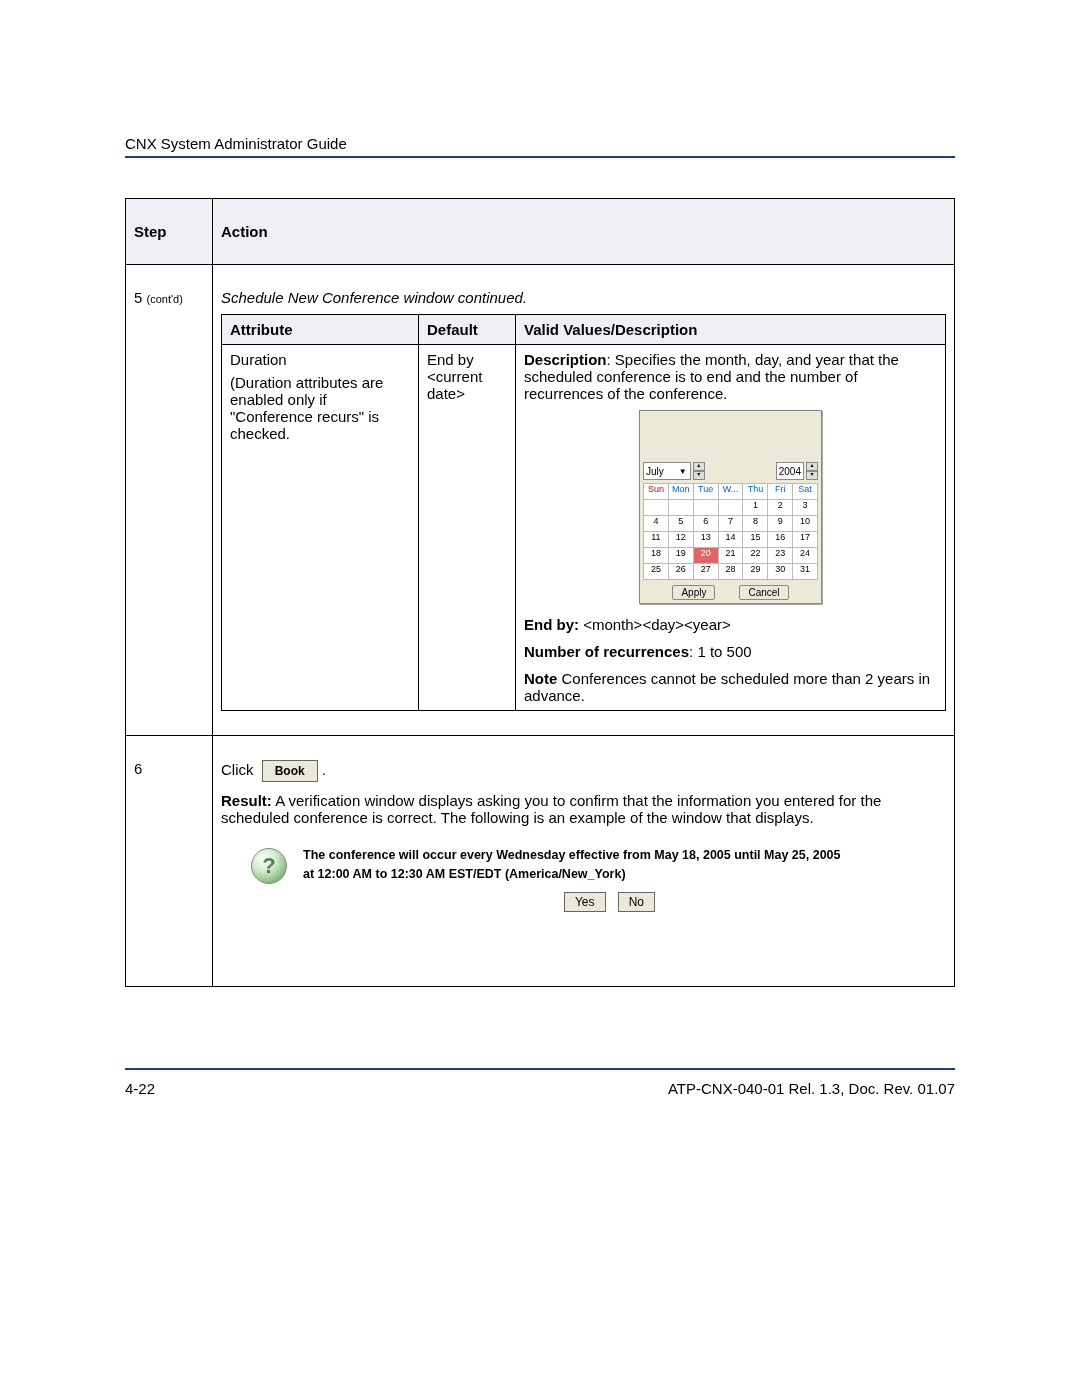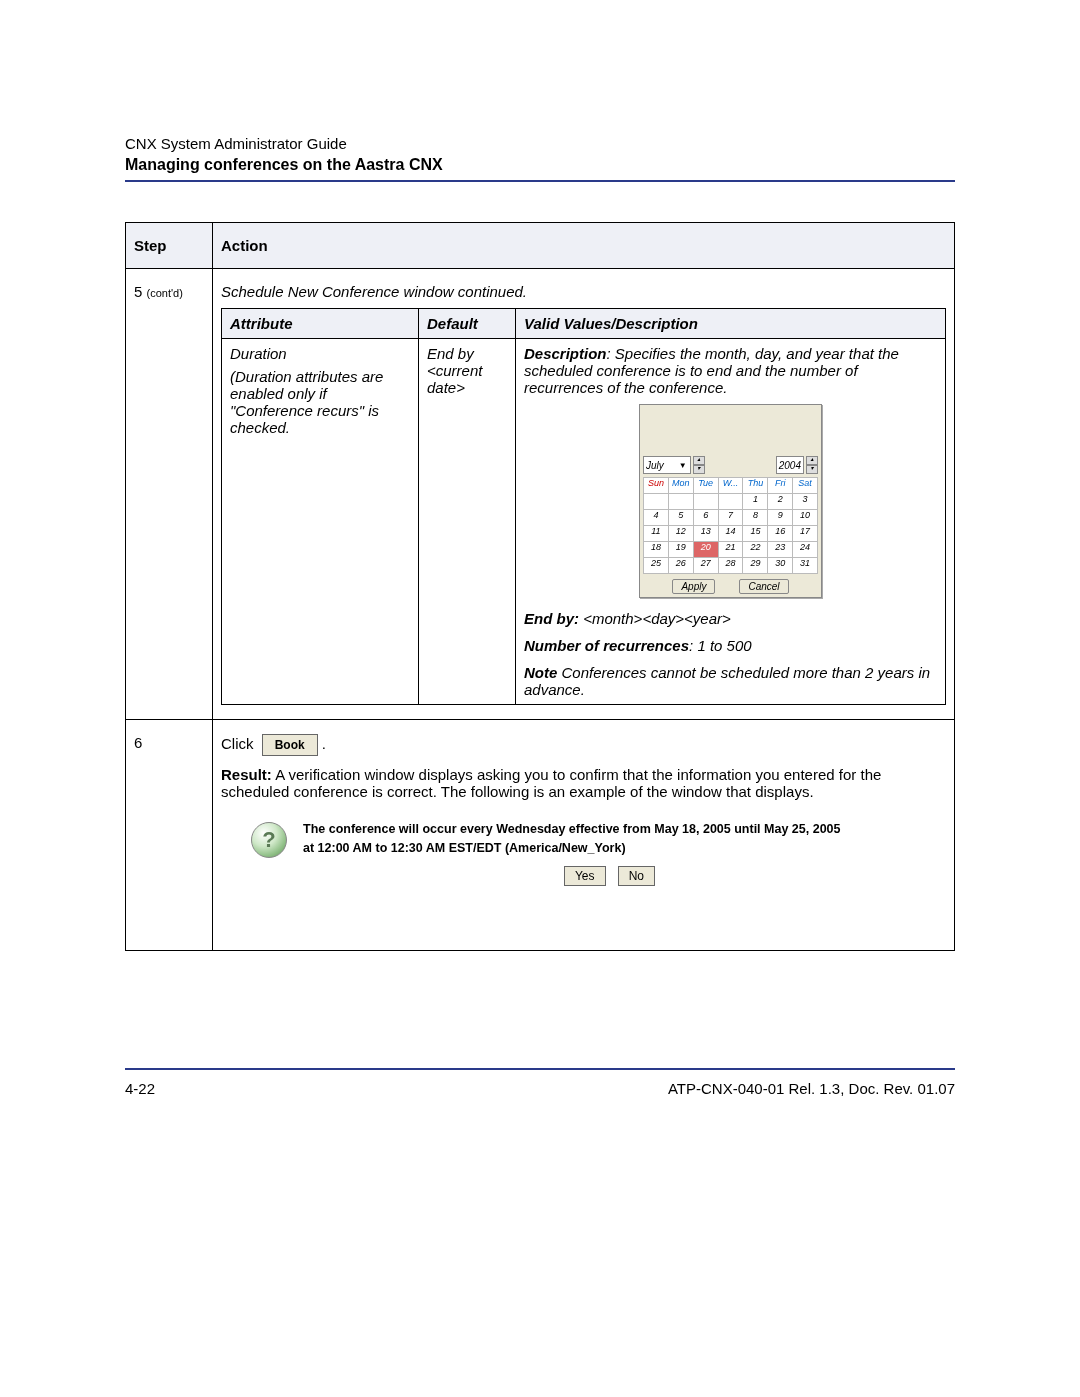--- a/index.html
+++ b/index.html
@@ -49,21 +49,21 @@
   }
 
   table.outer {
     border-collapse: collapse;
     width: 100%;
     font-size: 15px;
   }
   table.outer > tbody > tr > th,
   table.outer > tbody > tr > td {
     border: 1px solid #000;
-    padding: 14px 8px;
+    padding: 24px 8px;
     vertical-align: top;
     text-align: left;
   }
   table.outer > tbody > tr.head > th {
     background: #eef0f6;
     font-weight: bold;
   }
   .step-col { width: 70px; }
   .small { font-size: 11px; }
 
@@ -71,21 +71,20 @@
     border-collapse: collapse;
     width: 100%;
     font-size: 15px;
     margin-top: 8px;
   }
   table.inner th, table.inner td {
     border: 1px solid #000;
     padding: 6px 8px;
     vertical-align: top;
     text-align: left;
-    font-style: italic;
   }
   table.inner tr.head th {
     background: #eef0f6;
     font-weight: bold;
   }
   .attr-col { width: 180px; }
   .def-col { width: 80px; }
 
   .italic { font-style: italic; }
 
@@ -216,21 +215,20 @@
     text-align: center;
     margin-top: 8px;
   }
 </style>
 </head>
 <body>
 
 <div class="page">
 
   <div class="running-head">CNX System Administrator Guide</div>
-  <div class="section-title">Managing conferences on the Aastra CNX</div>
   <hr class="rule">
 
   <table class="outer">
     <tbody>
       <tr class="head">
         <th class="step-col">Step</th>
         <th>Action</th>
       </tr>
 
       <tr>

